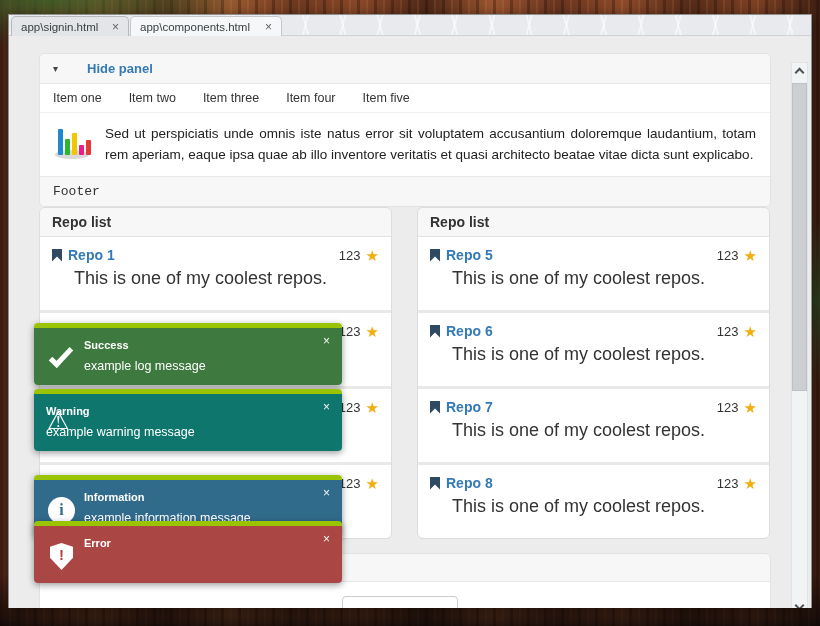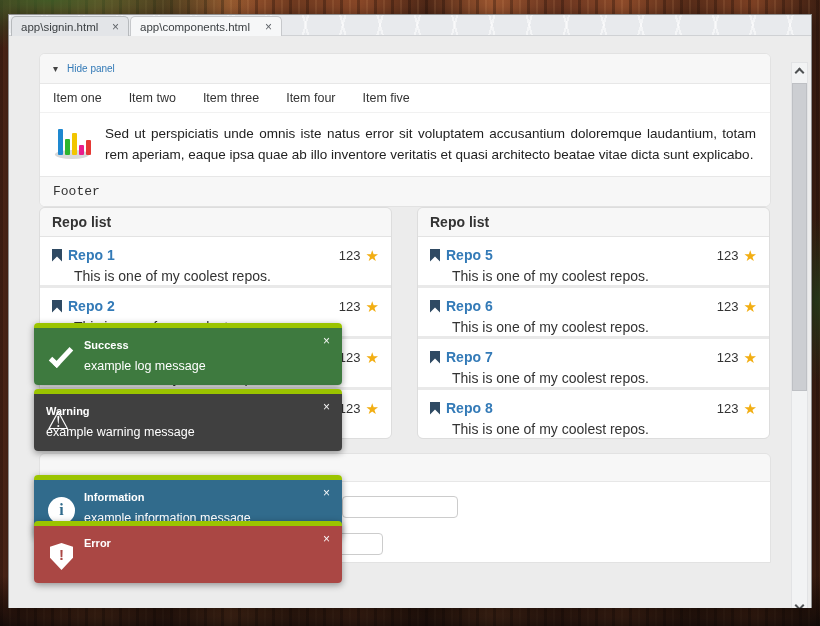--- a/index.html
+++ b/index.html
@@ -35,21 +35,21 @@
 
   .win-body { position:relative; height:572px; background:#ececec; overflow:hidden; }
 
   
   .content { position:absolute; left:30px; top:17px; width:732px; }
 
   .card { background:#fff; border:1px solid #e2e2e2; border-radius:6px; }
   .card-header { height:30px; background:#f7f7f7; border-bottom:1px solid #e7e7e7;
     border-radius:5px 5px 0 0; display:flex; align-items:center; padding:0 13px; gap:9px; }
   .caret { color:#444; font-size:10px; }
-  .toggle-label { color:#337ab7; font-size:10px; font-weight:normal; }
+  .toggle-label { color:#337ab7; font-size:13px; font-weight:bold;margin-left:20px; }
   .nav-row { height:29px; display:flex; align-items:center; gap:27px; padding:0 13px;
     font-size:12.5px; color:#333; border-bottom:1px solid #f1f1f1; background:#fff; }
   .nav-item { white-space:nowrap; }
   .card-bodyrow { display:flex; gap:13px; padding:10px 14px 11px 14px; background:#fff; }
   .para { font-size:13.5px; line-height:21px; color:#222; text-align:justify; }
   .card-footer { height:30px; line-height:29px; background:#f7f7f7; border-top:1px solid #e7e7e7;
     border-radius:0 0 5px 5px; padding:0 13px; font-size:13px; color:#333;font-family:Liberation Mono, monospace; }
 
   
   .chart-icon { position:relative; width:38px; height:36px; flex:0 0 38px; }
@@ -61,49 +61,49 @@
   .bar-2 { height:16px; background:#2db52d; }
   .bar-3 { height:22px; background:#f2c500; }
   .bar-4 { height:10px; background:#e91e8c; }
   .bar-5 { height:15px; background:#e53935; }
 
   
   .repo-row { display:flex; gap:25px; }
   .repo-panel { width:353px; background:#e9e9e9; border:1px solid #dddddd; border-radius:6px; overflow:hidden; }
   .repo-header { height:29px; line-height:29px; background:#f7f7f7; border-bottom:1px solid #e3e3e3;
     padding:0 12px; font-size:14px; font-weight:bold; color:#333; }
-  .repo-item { background:#fff; padding:10px 12px 1px 12px; margin-bottom:3px; }
+  .repo-item { background:#fff; padding:10px 12px 21px 12px; margin-bottom:3px; }
   .repo-item:last-child { margin-bottom:0; }
   .repo-top { display:flex; align-items:center; }
   .bookmark { width:10px; height:13px; background:#2f4a63; margin-right:6px;
     clip-path:polygon(0 0,100% 0,100% 100%,50% 62%,0 100%); }
   .repo-name { color:#337ab7; font-size:14px; font-weight:bold; }
   .repo-count { margin-left:auto; display:flex; align-items:center; gap:5px; font-size:13px; color:#333; }
   .star { color:#f2ae13; font-size:15px; line-height:1; }
-  .repo-desc { font-size:14px; color:#333; margin:5px 0 0 22px; }
+  .repo-desc { font-size:18px; color:#333; margin:5px 0 0 22px; }
 
   
   .bottom-panel { margin-top:14px; border:1px solid #e2e2e2; border-radius:6px 6px 0 0; }
   .bottom-header { height:28px; background:#f7f7f7; border-bottom:1px solid #e7e7e7; border-radius:5px 5px 0 0; }
   .bottom-body { position:relative; background:#fff; height:80px; }
   .form-input { position:absolute; height:22px; border:1px solid #ccc; border-radius:4px;
     background:#fff; font-size:12px; padding:0 6px; outline:none; }
   .input-1 { left:302px; top:14px; width:116px; }
   .input-2 { left:190px; top:51px; width:153px; }
   .frag { position:absolute; height:5px; background:#3a3a3a; top:56px; }
   .f1 { left:22px; width:14px; } .f2 { left:44px; width:10px; }
   .f3 { left:64px; width:8px; }  .f4 { left:218px; width:12px; }
 
   
   .toast { position:absolute; left:25px; width:308px; border-radius:4px; color:#fff;
     box-shadow:0 2px 7px rgba(0,0,0,.4); }
   .toast-accent { height:5px; background:#9bc400; border-radius:4px 4px 0 0; }
   .toast-body { position:relative; height:57px; border-radius:0 0 4px 4px; padding:9px 12px 0 50px; }
   .t-success { top:287px; } .t-success .toast-body { background:#3e7a3f; }
-  .t-warning { top:353px; } .t-warning .toast-body { background:#404040;padding-left:12px; }
+  .t-warning { top:353px; } .t-warning .toast-body { background:#0f766e;padding-left:12px; }
   .t-info    { top:439px; } .t-info    .toast-body { background:#316b8c; }
   .t-error   { top:485px; } .t-error   .toast-body { background:#aa4744; }
   .toast-title { font-size:11px; font-weight:bold; margin-top:2px; }
   .toast-msg { font-size:12.5px; margin-top:8px; }
   .toast-close { position:absolute; top:6px; right:12px; font-size:12px; color:#fff; opacity:.95; cursor:default; }
   .toast-icon { position:absolute; left:13px; top:0; height:62px; width:32px; }
 
   .icon-check { position:absolute; left:2px; top:22px; width:24px; height:11px;
     border-left:5px solid #fff; border-bottom:5px solid #fff; transform:rotate(-47deg); }
   .icon-warning::before { content:"⚠"; position:absolute; left:0; top:14px;

